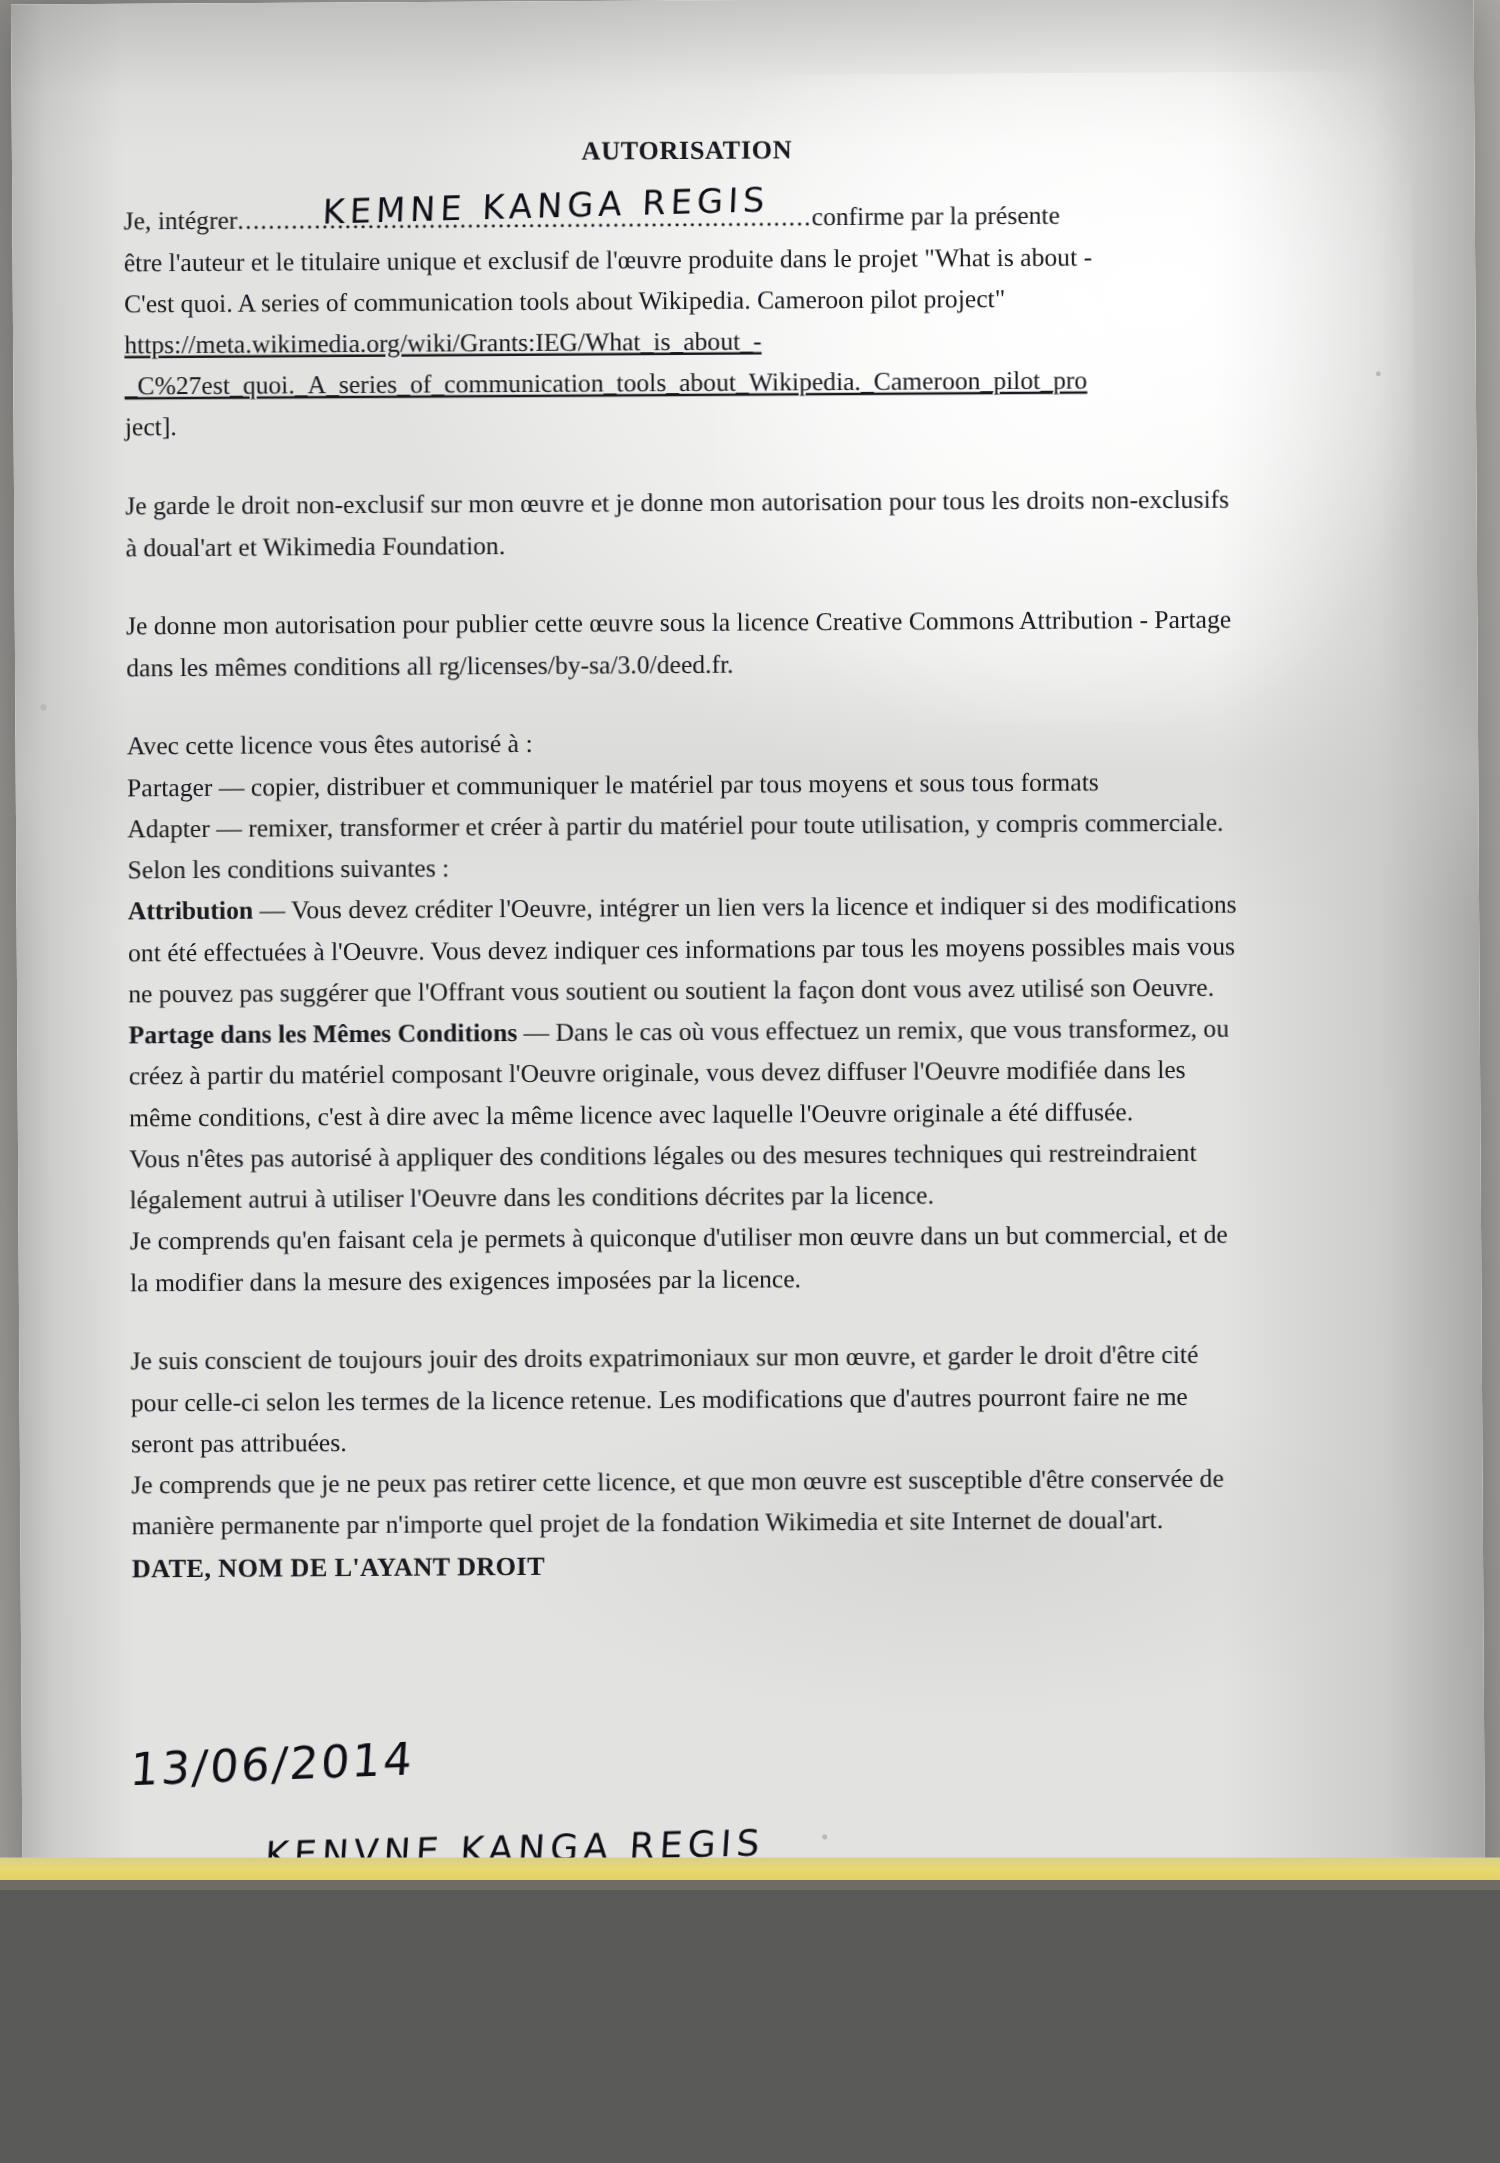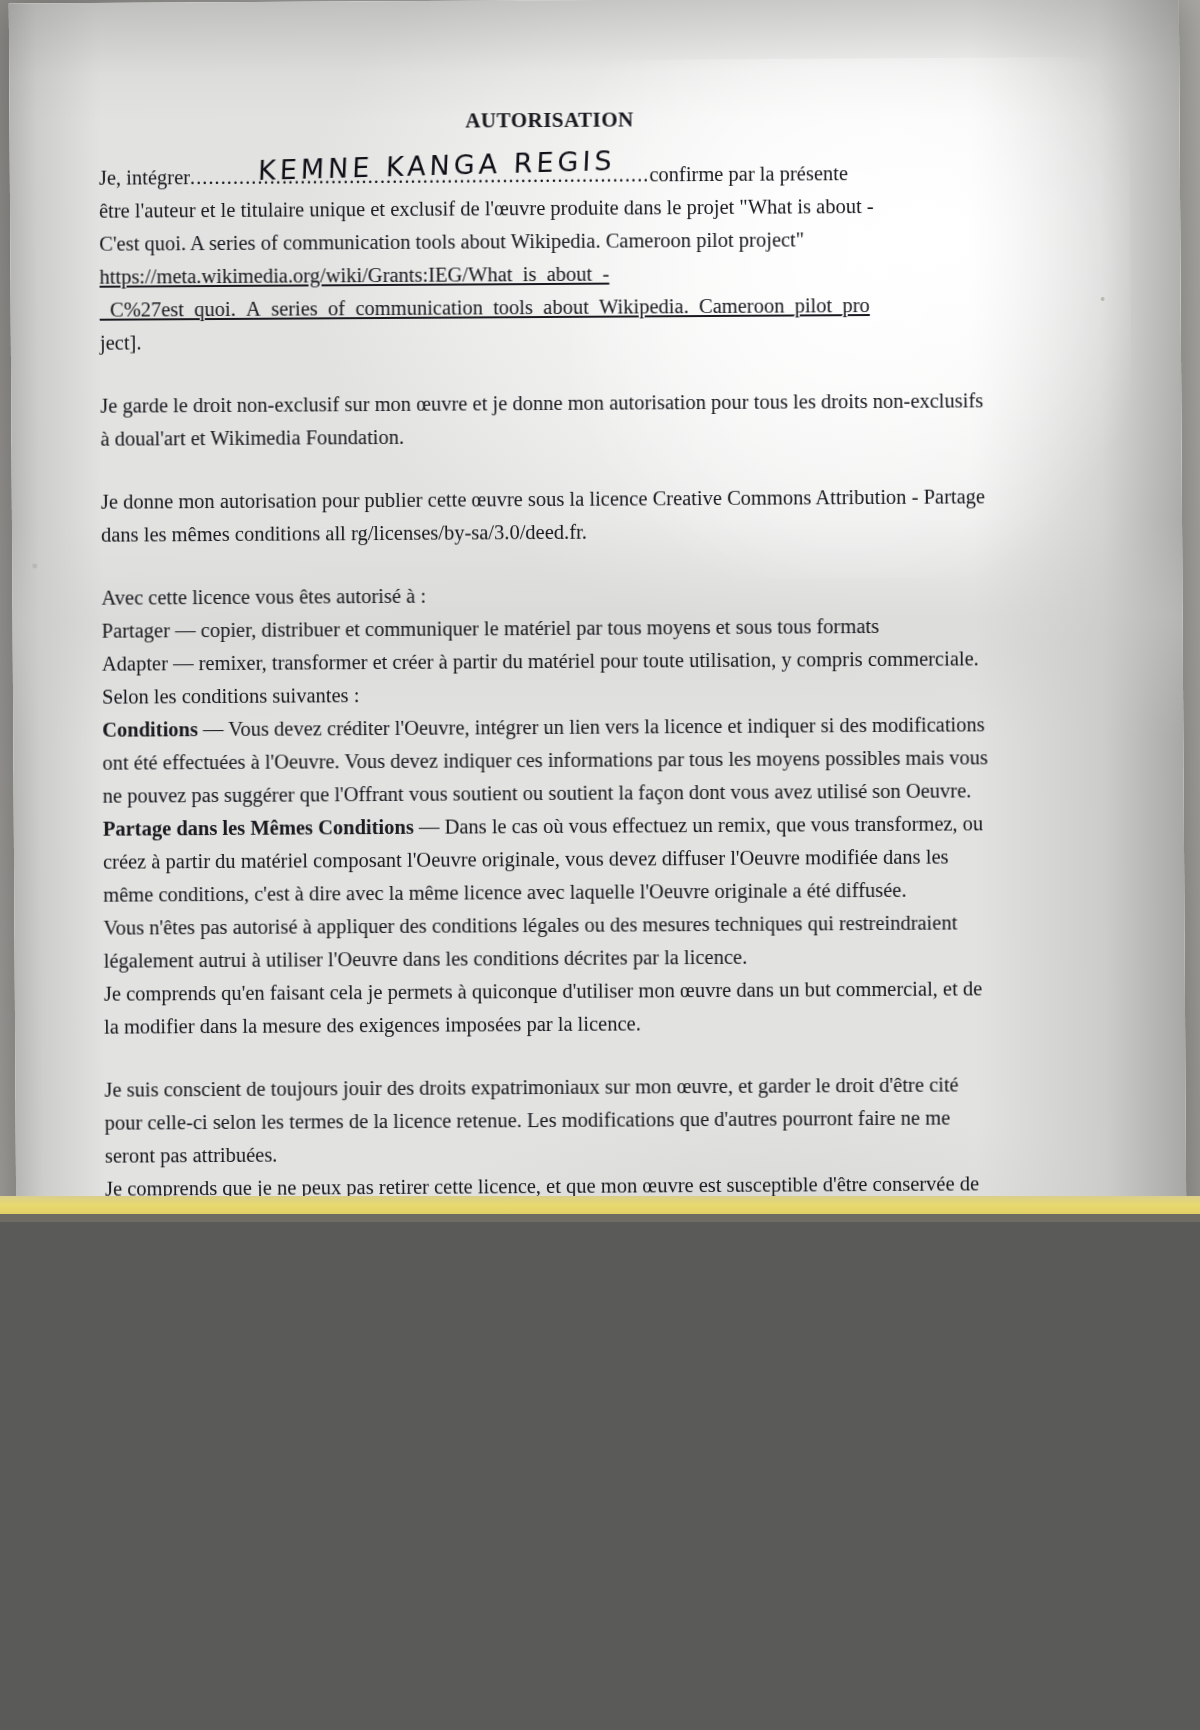--- a/index.html
+++ b/index.html
@@ -3,21 +3,21 @@
 <meta charset="utf-8">
 <style>
   html, body {
     margin: 0;
     padding: 0;
     background: #5a5a58;
   }
   .scan {
     position: relative;
     width: 1200px;
-    height: 1222px;
+    height: 1512px;
     overflow: hidden;
     background: #bdbcb8;
     font-family: "Liberation Serif", serif;
   }
   
   .backdrop {
     position: absolute;
     inset: 0;
     background:
       linear-gradient(100deg, #8e8d8a 0%, #a7a6a2 22%, #c3c2be 60%, #9b9a96 100%);
@@ -217,21 +217,21 @@
     <div class="gap"></div>
     <p>Je donne mon autorisation pour publier cette œuvre sous la licence Creative Commons Attribution - Partage dans les mêmes conditions all rg/licenses/by-sa/3.0/deed.fr.</p>
 
     <div class="gap"></div>
     <p>Avec cette licence vous êtes autorisé à :</p>
     <p>Partager — copier, distribuer et communiquer le matériel par tous moyens et sous tous formats</p>
     <p>Adapter — remixer, transformer et créer à partir du matériel pour toute utilisation, y compris commerciale.</p>
     <p>Selon les conditions suivantes :</p>
 
     <p>
-      <span class="b">Conditions</span><span> — </span><span>Vous devez créditer l'Oeuvre, intégrer un lien vers la licence et indiquer si des modifications ont été effectuées à l'Oeuvre. Vous devez indiquer ces informations par tous les moyens possibles mais vous ne pouvez pas suggérer que l'Offrant vous soutient ou soutient la façon dont vous avez utilisé son Oeuvre.</span>
+      <span class="b">Attribution</span><span> — </span><span>Vous devez créditer l'Oeuvre, intégrer un lien vers la licence et indiquer si des modifications ont été effectuées à l'Oeuvre. Vous devez indiquer ces informations par tous les moyens possibles mais vous ne pouvez pas suggérer que l'Offrant vous soutient ou soutient la façon dont vous avez utilisé son Oeuvre.</span>
     </p>
 
     <p>
       <span class="b">Partage dans les Mêmes Conditions</span><span> — </span><span>Dans le cas où vous effectuez un remix, que vous transformez, ou créez à partir du matériel composant l'Oeuvre originale, vous devez diffuser l'Oeuvre modifiée dans les même conditions, c'est à dire avec la même licence avec laquelle l'Oeuvre originale a été diffusée.</span>
     </p>
 
     <p>Vous n'êtes pas autorisé à appliquer des conditions légales ou des mesures techniques qui restreindraient légalement autrui à utiliser l'Oeuvre dans les conditions décrites par la licence.</p>
     <p>Je comprends qu'en faisant cela je permets à quiconque d'utiliser mon œuvre dans un but commercial, et de la modifier dans la mesure des exigences imposées par la licence.</p>
 
     <div class="gap"></div>

